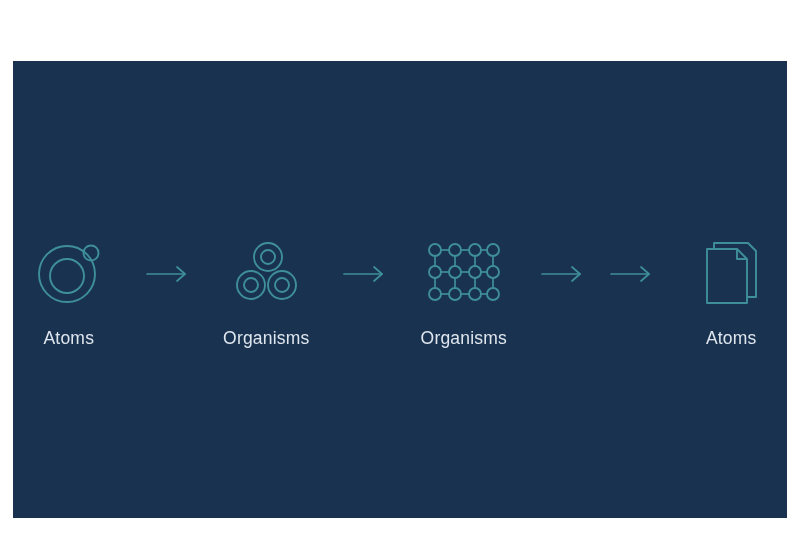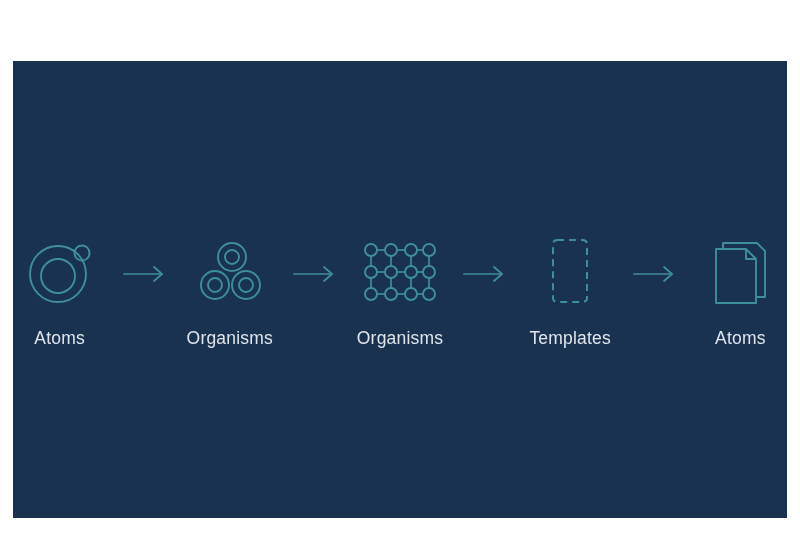--- a/index.html
+++ b/index.html
@@ -159,28 +159,20 @@
         <div class="stage-label">Organisms</div>
       </div>
 
       <div class="arrow">
         <svg width="44" height="18" viewBox="0 0 44 18" fill="none" stroke="#3f8f9b" stroke-width="1.7" stroke-linecap="round" stroke-linejoin="round">
           <line x1="1" y1="9" x2="39" y2="9"></line>
           <polyline points="31,2 39,9 31,16"></polyline>
         </svg>
       </div>
 
-      <div class="stage">
-        <div class="stage-icon">
-          <svg width="70" height="76" viewBox="0 0 70 76" fill="none">
-            <rect x="18" y="6" width="34" height="62" rx="4" ry="4" stroke="#3f8f9b" stroke-width="2" stroke-dasharray="7 5"></rect>
-          </svg>
-        </div>
-        <div class="stage-label">Templates</div>
-      </div>
 
       <div class="arrow">
         <svg width="44" height="18" viewBox="0 0 44 18" fill="none" stroke="#3f8f9b" stroke-width="1.7" stroke-linecap="round" stroke-linejoin="round">
           <line x1="1" y1="9" x2="39" y2="9"></line>
           <polyline points="31,2 39,9 31,16"></polyline>
         </svg>
       </div>
 
       <div class="stage">
         <div class="stage-icon">

